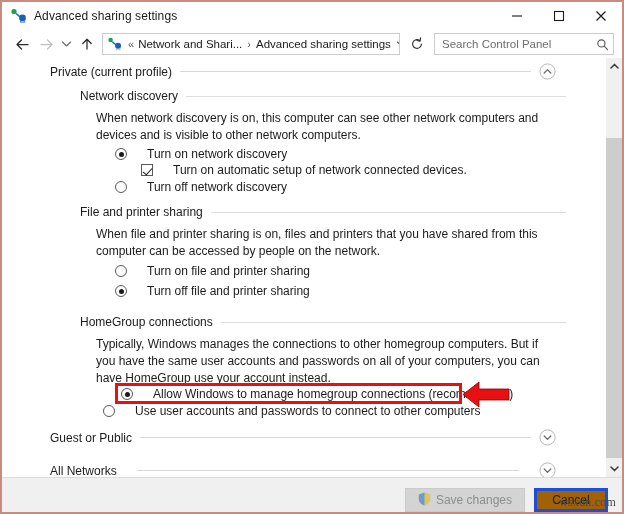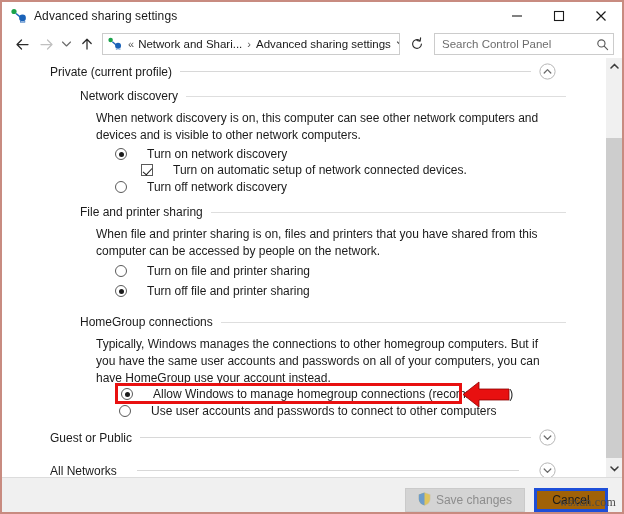--- a/index.html
+++ b/index.html
@@ -521,21 +521,21 @@
       <div class="sub-head" style="position:absolute; left:78px; top:257px; width:508px;">
         <span class="sh-label">HomeGroup connections</span>
         <span class="sh-rule"></span>
       </div>
       <div class="body-text" style="position:absolute; left:94px; top:278px; width:452px;">Typically, Windows manages the connections to other homegroup computers. But if you have the same user accounts and passwords on all of your computers, you can have HomeGroup use your account instead.</div>
 
       <div class="opt-row" style="position:absolute; left:119px; top:329px;">
         <span class="radio checked"></span>
         <span class="opt-label">Allow Windows to manage homegroup connections (recommended)</span>
       </div>
-      <div class="opt-row" style="position:absolute; left:117px; top:346px;justify-content:flex-end;">
+      <div class="opt-row" style="position:absolute; left:101px; top:346px;justify-content:flex-end;">
         <span class="radio"></span>
         <span class="opt-label">Use user accounts and passwords to connect to other computers</span>
       </div>
 
       <div class="section-head" style="position:absolute; left:48px; top:371px; width:516px;">
         <span class="sh-label">Guest or Public</span>
         <span class="sh-rule"></span>
         <span class="sh-chevron">
           <svg width="17" height="17" viewBox="0 0 17 17">
             <circle cx="8.5" cy="8.5" r="7.6" fill="none" stroke="#b6b6b6" stroke-width="1"></circle>

